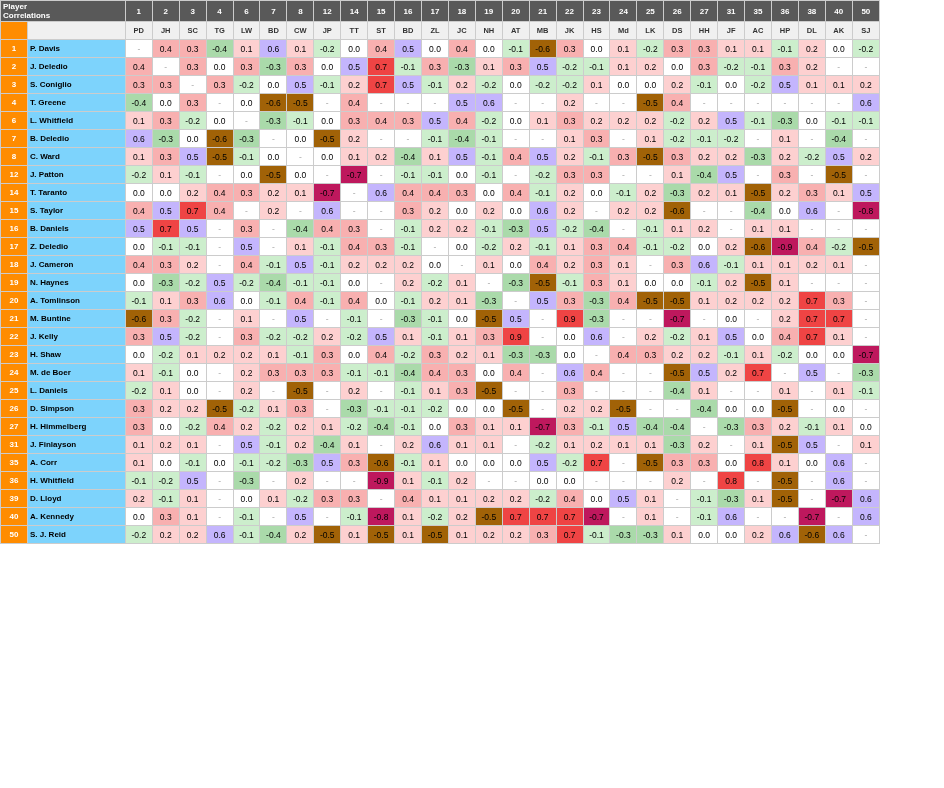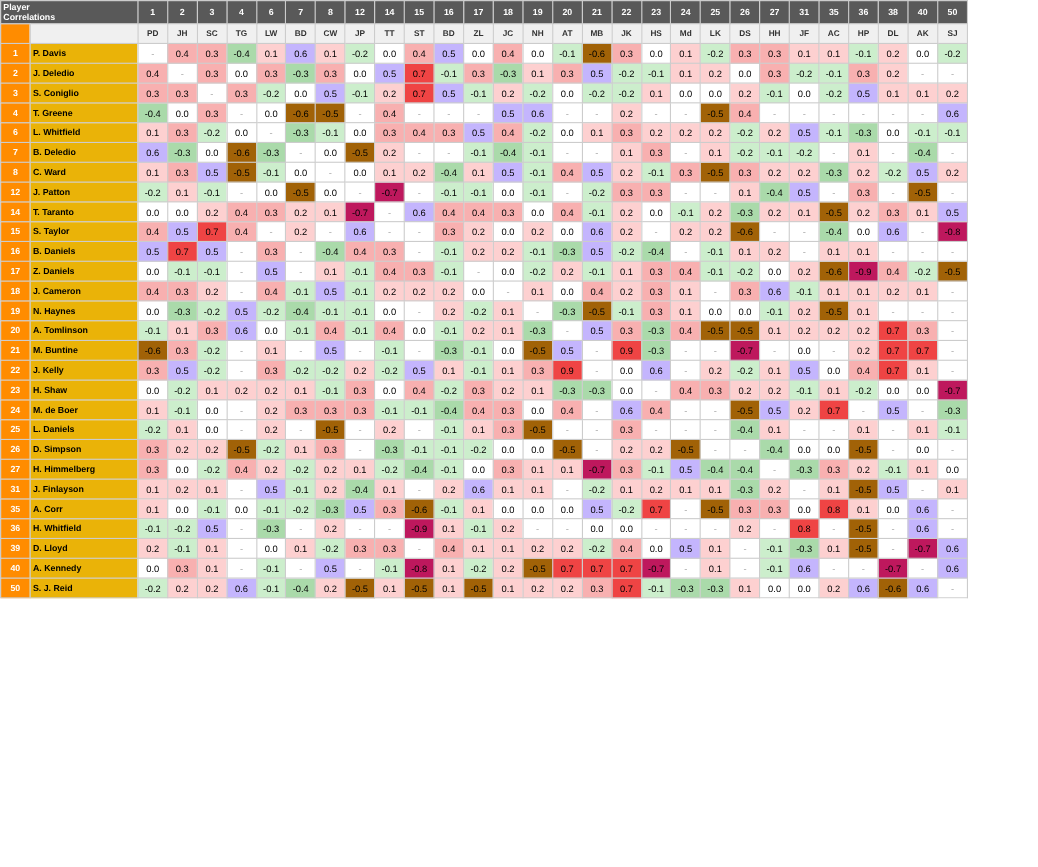--- a/index.html
+++ b/index.html
@@ -53,21 +53,21 @@
       color: #fff;
       font-weight: bold;
       text-align: center;
       font-size: 8px;
     }
     
     .player-name {
       text-align: left;
       padding-left: 2px;
       font-weight: bold;
-      background: #eab308;
+      background: #7dd3fc;
       min-width: 80px;
       font-size: 8px;
     }
     
     .abbr-row td {
       background: #f0f0f0;
       font-weight: bold;
       font-size: 7.5px;
       color: #333;
     }
@@ -509,21 +509,21 @@
           <td class="val-pos-vlight">0.2</td>
           <td class="val-dash">-</td>
           <td class="val-pos-vlight">0.1</td>
           <td class="val-pos-vlight">0.1</td>
           <td class="val-dash">-</td>
           <td class="val-dash">-</td>
           <td class="val-dash">-</td>
         </tr>
         <tr>
           <td class="row-num">17</td>
-          <td class="player-name">Z. Daniels</td>
+          <td class="player-name">Z. Deledio</td>
           <td class="val-neutral">0.0</td>
           <td class="val-neg-vlight">-0.1</td>
           <td class="val-neg-vlight">-0.1</td>
           <td class="val-dash">-</td>
           <td class="val-pos-med">0.5</td>
           <td class="val-dash">-</td>
           <td class="val-pos-vlight">0.1</td>
           <td class="val-neg-vlight">-0.1</td>
           <td class="val-pos-light">0.4</td>
           <td class="val-pos-light">0.3</td>

